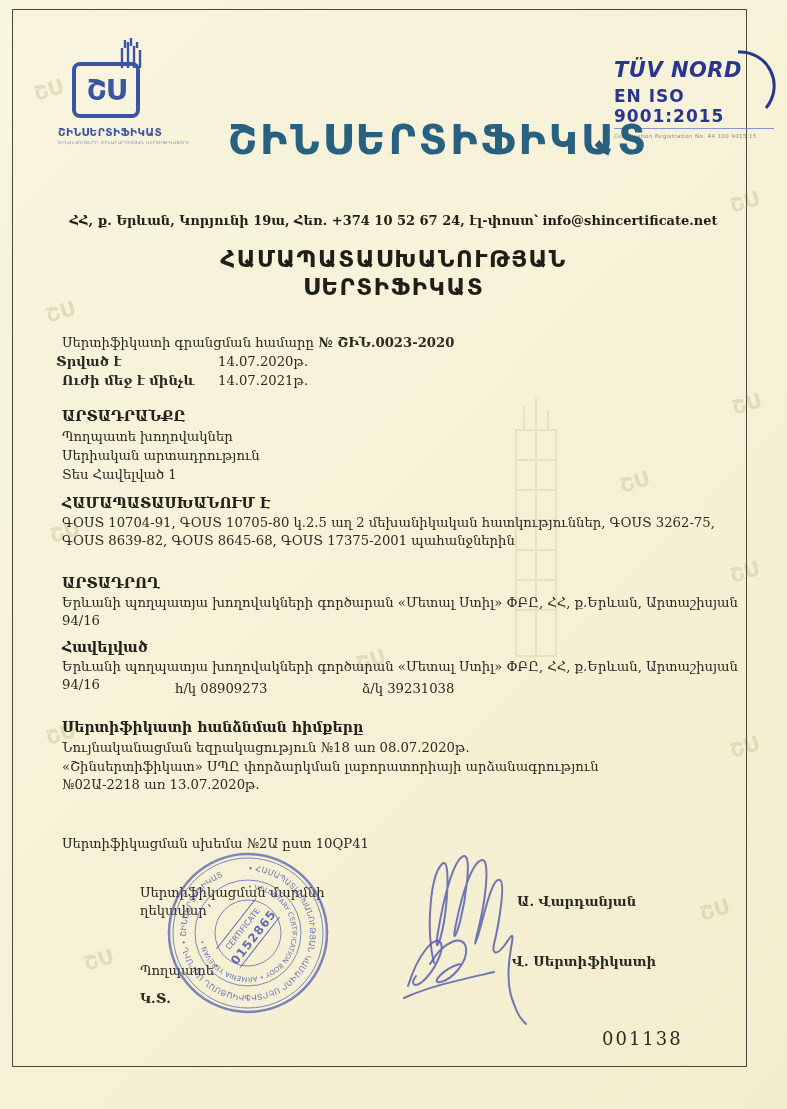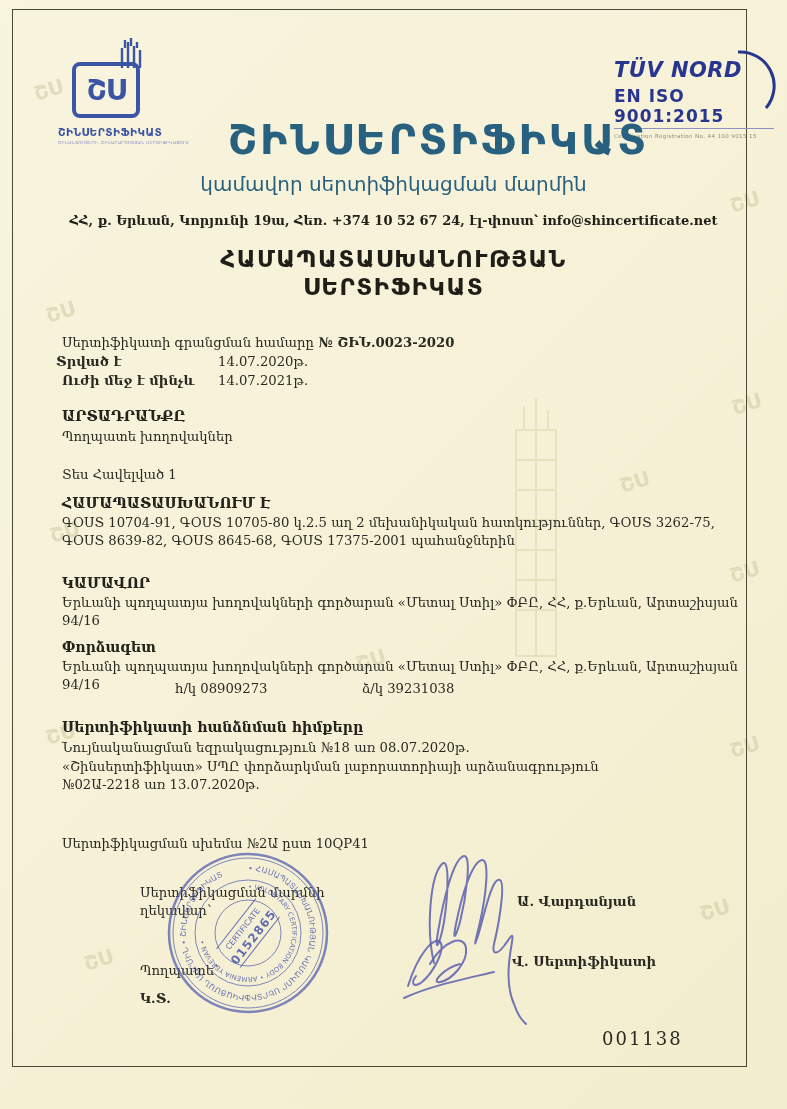--- a/index.html
+++ b/index.html
@@ -102,46 +102,46 @@
   <div class="abs" style="left:614px;top:58px;width:160px">
     <svg class="abs" style="left:118px;top:-12px" width="46" height="70" viewBox="0 0 46 70">
       <path d="M6,6 A34,34 0 0 1 34,62" stroke="#28368f" stroke-width="3" fill="none"></path>
     </svg>
     <div class="tuv-name">TÜV NORD</div>
     <div class="tuv-std" style="margin-top:4px;display:inline-block">EN ISO 9001:2015</div>
     <div class="tuv-reg" style="margin-top:4px">Certification  Registration  No.  44 100 9015 15</div>
   </div>
 
   <div class="main-title abs" style="left:228px;top:116px">ՇԻՆՍԵՐՏԻՖԻԿԱՏ</div>
-  <div class="main-sub abs center" style="left:0;top:172px">կամավոր սերտիֆիկացման մարմին</div>
   <div class="addr abs center" style="left:0;top:213px">ՀՀ, ք. Երևան, Կորյունի 19ա, Հեռ. +374 10 52 67 24, էլ-փոստ՝ info@shincertificate.net</div>
 
   <div class="doc-title abs center" style="left:0;top:246px">ՀԱՄԱՊԱՏԱՍԽԱՆՈՒԹՅԱՆ</div>
   <div class="doc-title abs center" style="left:0;top:274px">ՍԵՐՏԻՖԻԿԱՏ</div>
 
   <div class="t abs" style="left:62px;top:334px">
     <span>Սերտիֆիկատի գրանցման համարը</span>
     <span class="b" style="">№ ՇԻՆ.0023-2020</span>
   </div>
   <div class="t b abs" style="left:56px;top:353px">Տրված է</div>
   <div class="t abs" style="left:218px;top:353px">14.07.2020թ.</div>
   <div class="t b abs" style="left:62px;top:372px">Ուժի մեջ է մինչև</div>
   <div class="t abs" style="left:218px;top:372px">14.07.2021թ.</div>
 
   <div class="h abs" style="left:62px;top:408px">ԱՐՏԱԴՐԱՆՔԸ</div>
   <div class="t abs" style="left:62px;top:428px">Պողպատե խողովակներ</div>
+  <div class="t abs" style="left:62px;top:447px">Սերիական արտադրություն</div>
   <div class="t abs" style="left:62px;top:466px">Տես Հավելված 1</div>
 
   <div class="h abs" style="left:62px;top:495px">ՀԱՄԱՊԱՏԱՍԽԱՆՈՒՄ Է</div>
   <div class="t abs" style="left:62px;top:514px;width:676px">ԳՕՍՏ 10704-91, ԳՕՍՏ 10705-80 կ.2.5 աղ 2 մեխանիկական հատկություններ, ԳՕՍՏ 3262-75, ԳՕՍՏ 8639-82, ԳՕՍՏ 8645-68, ԳՕՍՏ 17375-2001 պահանջներին</div>
 
-  <div class="h abs" style="left:62px;top:575px">ԿԱՄԱՎՈՐ</div>
+  <div class="h abs" style="left:62px;top:575px">ԱՐՏԱԴՐՈՂ</div>
   <div class="t abs" style="left:62px;top:594px;width:680px">Երևանի պողպատյա խողովակների գործարան «Մետալ Ստիլ» ՓԲԸ, ՀՀ, ք.Երևան, Արտաշիսյան 94/16</div>
 
-  <div class="h abs" style="left:62px;top:639px">Փորձագետ</div>
+  <div class="h abs" style="left:62px;top:639px">Հավելված</div>
   <div class="t abs" style="left:62px;top:658px;width:680px">Երևանի պողպատյա խողովակների գործարան «Մետալ Ստիլ» ՓԲԸ, ՀՀ, ք.Երևան, Արտաշիսյան 94/16</div>
   <div class="t abs" style="left:175px;top:680px">հ/կ 08909273</div>
   <div class="t abs" style="left:362px;top:680px">ձ/կ 39231038</div>
 
   <div class="h abs" style="left:62px;top:719px">Սերտիֆիկատի հանձնման հիմքերը</div>
   <div class="t abs" style="left:62px;top:739px;width:676px">Նույնականացման եզրակացություն №18 առ 08.07.2020թ.</div>
   <div class="t abs" style="left:62px;top:758px;width:560px">«Շինսերտիֆիկատ» ՍՊԸ փորձարկման լաբորատորիայի արձանագրություն №02Ա-2218 առ 13.07.2020թ.</div>
 
   <div class="t abs" style="left:62px;top:835px">Սերտիֆիկացման սխեմա №2Ա ըստ 10QP41</div>
 

